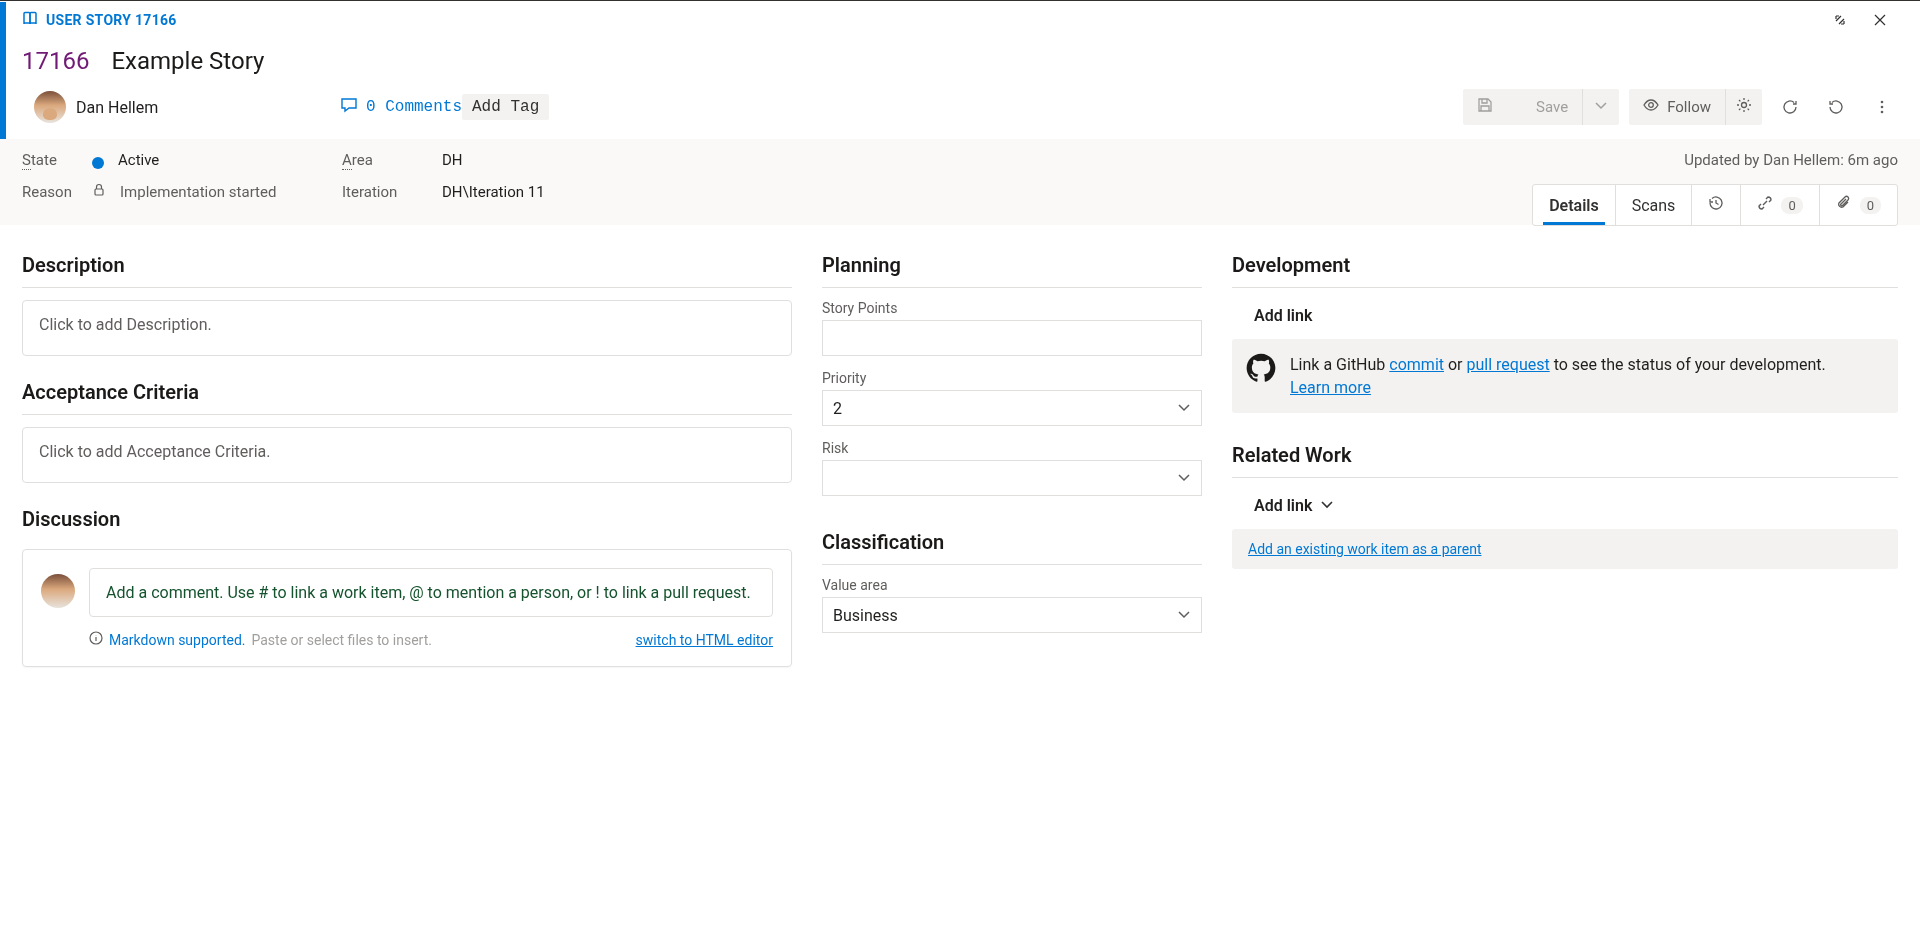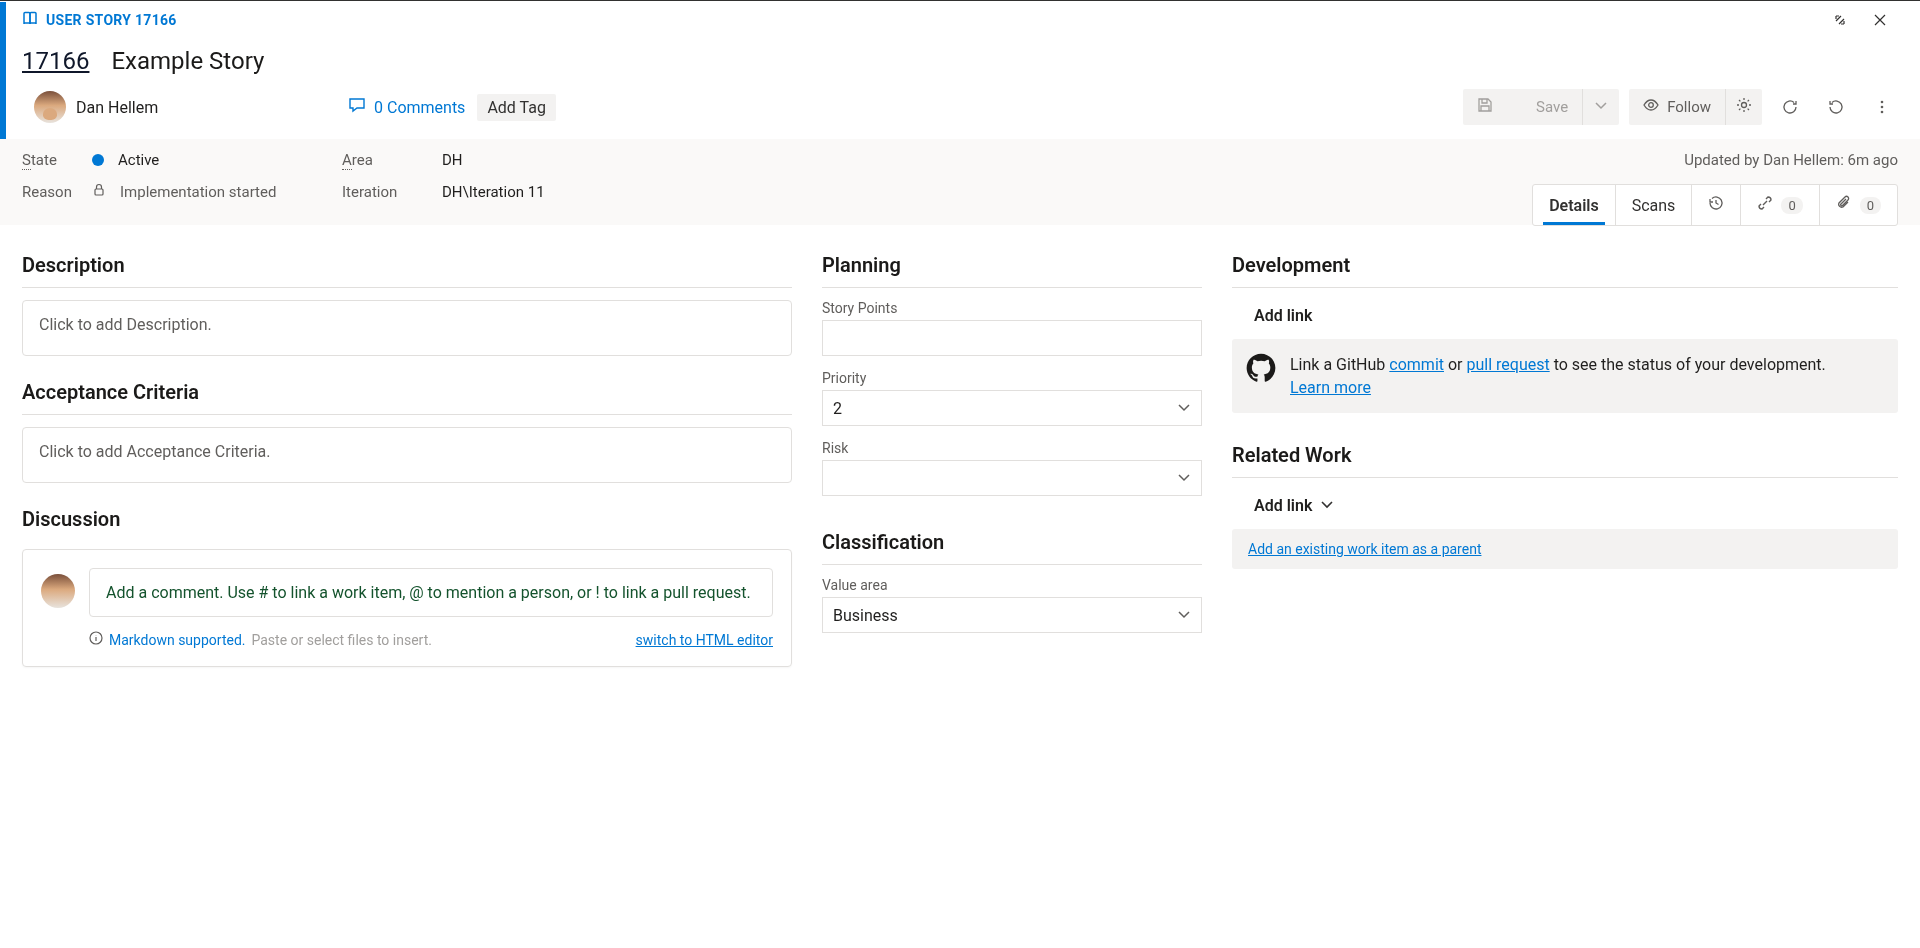--- a/index.html
+++ b/index.html
@@ -54,22 +54,21 @@
     .win-btn svg { width: 14px; height: 14px; }
     
     .header-title {
       padding: 8px 20px 14px 22px;
       display: flex;
       align-items: center;
       gap: 22px;
     }
     .header-title .wid {
       font-size: 24px;
-      color: #0f172a;
-      text-decoration: underline;
+      color: #701a75;
     }
     .header-title .wtitle {
       font-size: 24px;
       color: #1b1a19;
     }
     
     .subheader {
       display: flex;
       align-items: center;
       padding: 0 20px 14px 34px;
@@ -93,24 +92,24 @@
       position: absolute;
       left: 50%; top: 52%;
       transform: translateX(-50%);
       width: 14px; height: 12px;
       background: #dba97e;
       border-radius: 50% 50% 40% 40%;
     }
     .assignee-name { font-size: 16px; }
     .quick-actions {
       position: absolute;
-      left: 348px;
-      display: flex;
-      align-items: center;
-      gap: 12px;
+      left: 340px;
+      display: flex;
+      align-items: center;
+      font-family: Liberation Mono, monospace;
     }
     .comments-link {
       display: flex;
       align-items: center;
       gap: 8px;
       color: #0078d4;
       font-size: 16px;
       cursor: pointer;
     }
     .comments-link svg { width: 18px; height: 18px; }
@@ -164,21 +163,21 @@
       display: grid;
       grid-template-columns: 70px 250px 100px 300px;
       row-gap: 14px;
       align-items: center;
       font-size: 15px;
     }
     .label-underl { color: #605e5c; }
     .label-underl span { border-bottom: 1px dotted #605e5c; }
     .state-val {
       display: flex;
-      align-items: center;
+      align-items: flex-end;
       gap: 14px;
     }
     .state-dot {
       width: 12px; height: 12px; border-radius: 50%;
       background: #0078d4;
     }
     .reason-lock {
       width: 14px; height: 14px;
     }
     .muted { color: #605e5c; }

